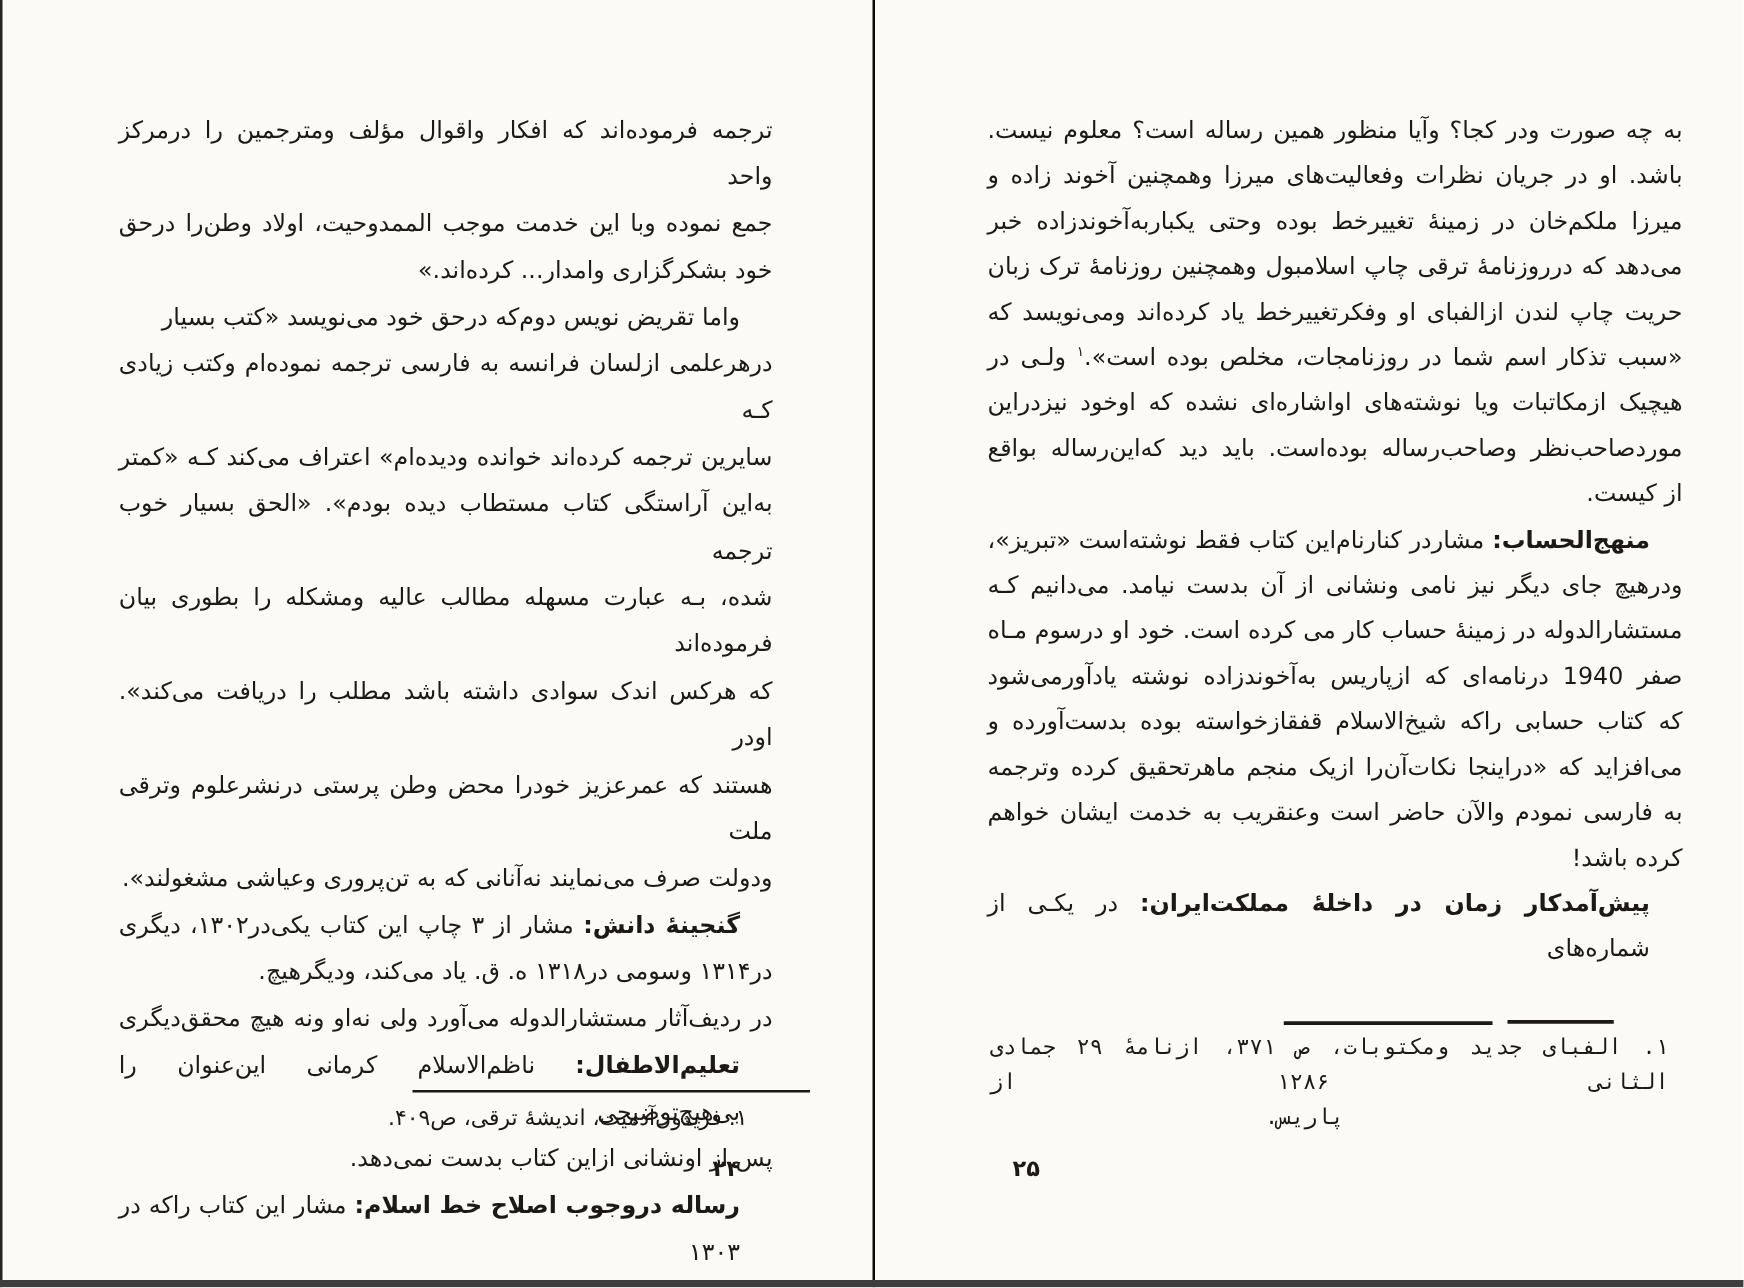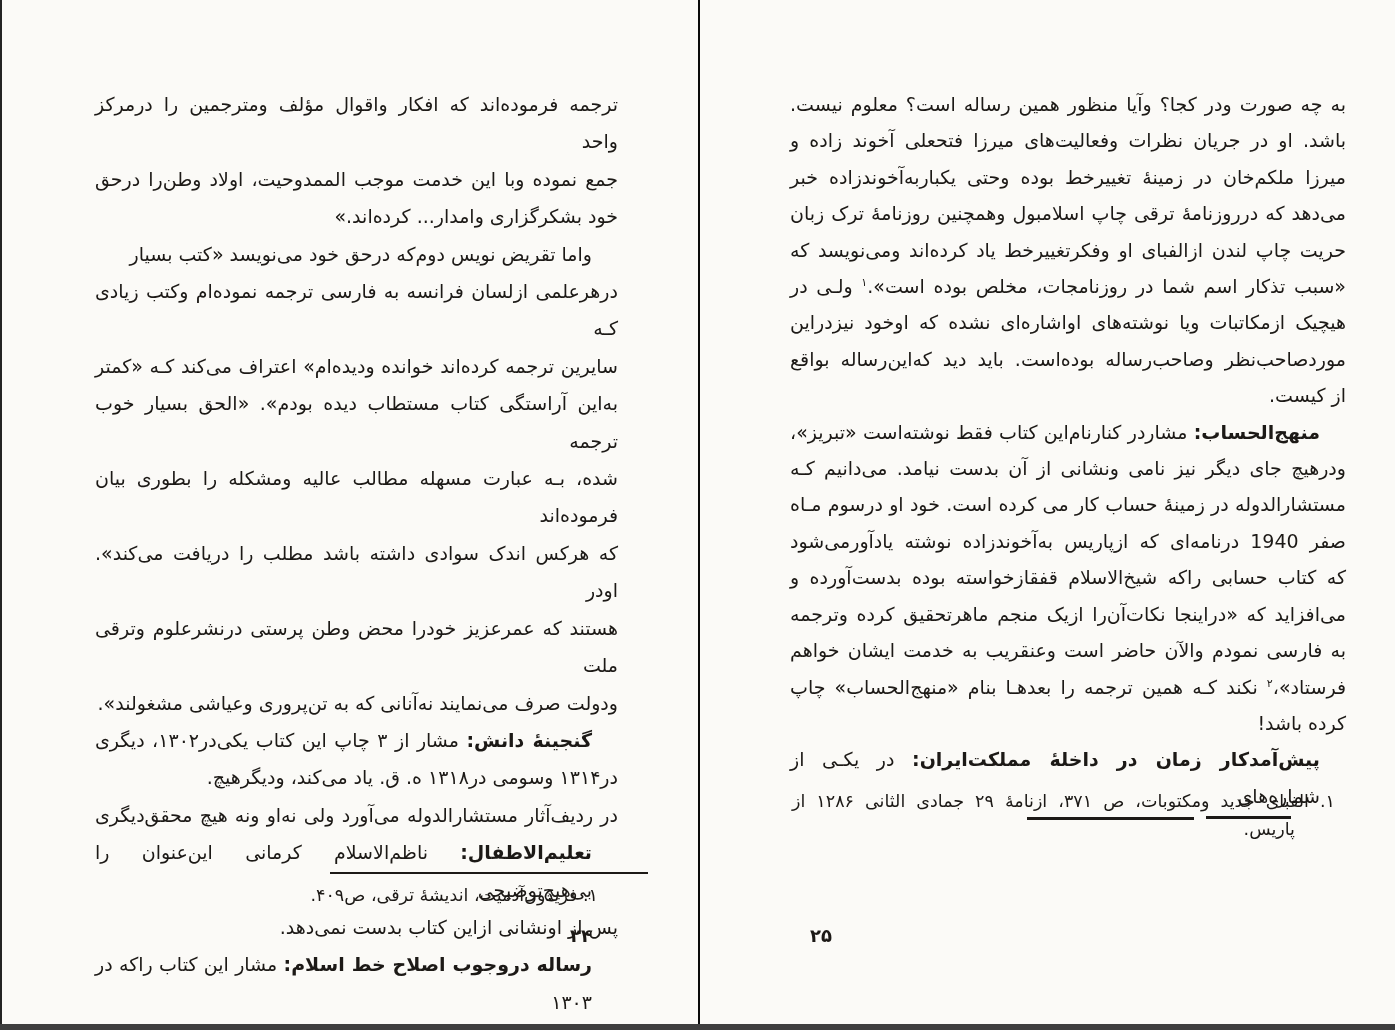--- a/index.html
+++ b/index.html
@@ -28,24 +28,24 @@
   .line b{font-weight:bold;}
   sup{font-size:11px;line-height:0;}
 
   .fn-sep{position:absolute;background:var(--ink);}
   #left-sep{left:330px;top:872px;width:318px;height:2px;}
   #right-sep-a{left:1027px;top:817px;width:167px;height:3px;}
   #right-sep-b{left:1206px;top:816px;width:85px;height:3px;}
 
   .fn-block{position:absolute;direction:rtl;font-size:17.5px;line-height:28px;}
   #left-fn{left:238px;top:881px;width:360px;}
-  #right-fn{left:792px;top:787px;width:543px;}
+  #right-fn{left:792px;top:825px;width:543px;font-family:Liberation Mono, monospace;}
   .fn-line{text-align:right;}
   .fn-line.justify{text-align:justify;text-align-last:justify;}
-  .fn-line.indent{padding-left:0;padding-right:40px;}
+  .fn-line.indent{padding-left:0;padding-right:40px;text-align:center;}
 
   .page-num{
     position:absolute;width:50px;text-align:center;
     font-size:18px;font-weight:bold;direction:rtl;
   }
   #left-num{left:556px;top:925px;}
   #right-num{left:796px;top:925px;}
 </style>
 </head>
 <body>
@@ -77,36 +77,35 @@
   <div class="fn-block" id="left-fn">
       <div class="fn-line">۱. فریدون‌آدمیت، اندیشهٔ ترقی، ص۴۰۹.</div>
     </div>
 
   <div class="page-num" id="left-num">۲۴</div>
 
   <div class="spine"></div>
 
   <div class="text-block" id="right-text">
       <div class="line">به چه صورت ودر کجا؟ وآیا منظور همین رساله است؟ معلوم نیست.</div>
-      <div class="line">باشد. او در جریان نظرات وفعالیت‌های میرزا فتحعلی آخوند زاده و</div>
+      <div class="line">باشد. او در جریان نظرات وفعالیت‌های میرزا وهمچنین آخوند زاده و</div>
       <div class="line">میرزا ملکم‌خان در زمینهٔ تغییرخط بوده وحتی یکباربه‌آخوندزاده خبر</div>
       <div class="line">می‌دهد که درروزنامهٔ ترقی چاپ اسلامبول وهمچنین روزنامهٔ ترک زبان</div>
       <div class="line">حریت چاپ لندن ازالفبای او وفکرتغییرخط یاد کرده‌اند ومی‌نویسد که</div>
       <div class="line">«سبب تذکار اسم شما در روزنامجات، مخلص بوده است».<sup>۱</sup> ولـی در</div>
       <div class="line">هیچیک ازمکاتبات ویا نوشته‌های اواشاره‌ای نشده که اوخود نیزدراین</div>
       <div class="line">موردصاحب‌نظر وصاحب‌رساله بوده‌است. باید دید که‌این‌رساله بواقع</div>
       <div class="line short">از کیست.</div>
       <div class="line indent"><b>منهج‌الحساب:</b> مشاردر کنارنام‌این کتاب فقط نوشته‌است «تبریز»،</div>
       <div class="line">ودرهیچ جای دیگر نیز نامی ونشانی از آن بدست نیامد. می‌دانیم کـه</div>
       <div class="line">مستشارالدوله در زمینهٔ حساب کار می کرده است. خود او درسوم مـاه</div>
       <div class="line">صفر 1940 درنامه‌ای که ازپاریس به‌آخوندزاده نوشته یادآورمی‌شود</div>
       <div class="line">که کتاب حسابی راکه شیخ‌الاسلام قفقازخواسته بوده بدست‌آورده و</div>
       <div class="line">می‌افزاید که «دراینجا نکات‌آن‌را ازیک منجم ماهرتحقیق کرده وترجمه</div>
       <div class="line">به فارسی نمودم والآن حاضر است وعنقریب به خدمت ایشان خواهم</div>
-      <div class="line">فرستاد»،<sup>۲</sup> نکند کـه همین ترجمه را بعدهـا بنام «منهج‌الحساب» چاپ</div>
       <div class="line short">کرده باشد!</div>
       <div class="line indent"><b>پیش‌آمدکار زمان در داخلهٔ مملکت‌ایران:</b> در یکـی از شماره‌های</div>
     </div>
 
   <div class="fn-sep" id="right-sep-a"></div>
   <div class="fn-sep" id="right-sep-b"></div>
 
   <div class="fn-block" id="right-fn">
       <div class="fn-line justify">۱. الفبای جدید ومکتوبات، ص ۳۷۱، ازنامهٔ ۲۹ جمادی الثانی ۱۲۸۶ از</div>
       <div class="fn-line indent">پاریس.</div>

